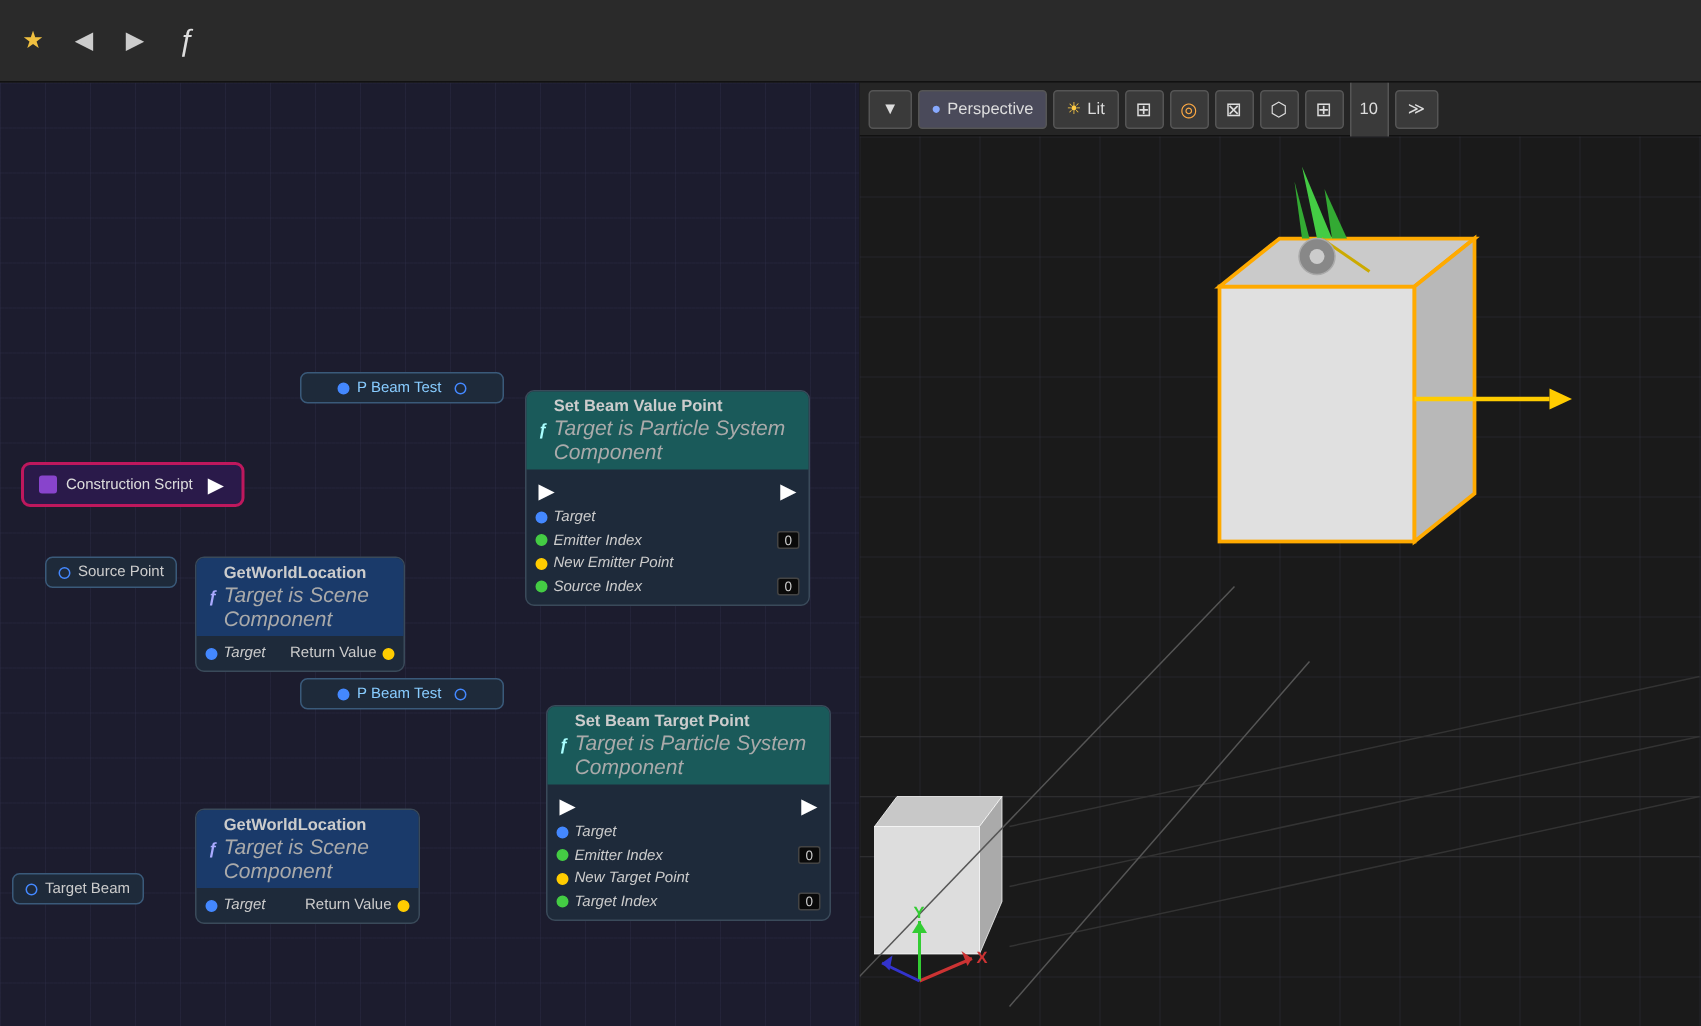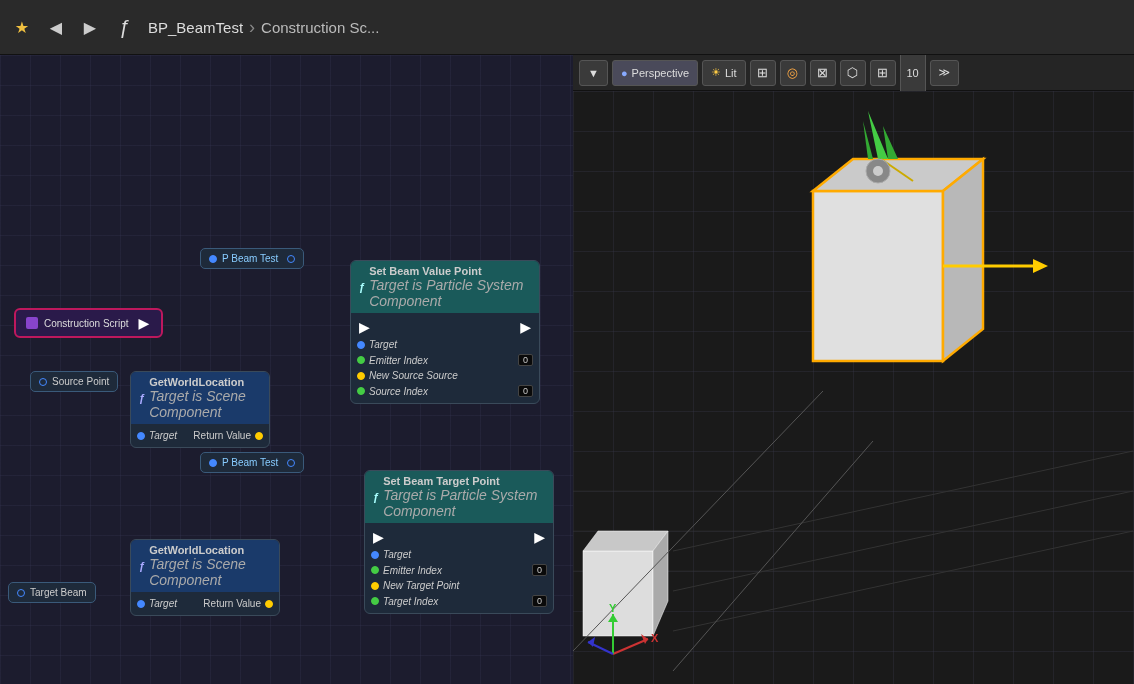--- a/index.html
+++ b/index.html
@@ -184,21 +184,21 @@
       border-radius: 2px;
       display: inline-block;
     }
 
     
     .p-beam-node {
       position: absolute;
       background: #1e2a3a;
       border: 1px solid #3a5a7a;
       border-radius: 5px;
-      padding: 4px 8px;
+      padding: 4px 24px;
       font-size: 10px;
       color: #88ccff;
       display: flex;
       align-items: center;
       gap: 5px;
     }
 
     
     .point-label {
       position: absolute;
@@ -299,25 +299,20 @@
     }
   </style>
 </head>
 <body>
 
 <div class="top-toolbar">
   <button class="toolbar-icon-btn star-btn">★</button>
   <button class="toolbar-icon-btn">◀</button>
   <button class="toolbar-icon-btn">▶</button>
   <button class="toolbar-icon-btn" style="font-size:20px;font-style:italic;color:#ddd;">ƒ</button>
-  <div class="breadcrumb">
-    <span style="cursor:pointer;">BP_BeamTest</span>
-    <span class="breadcrumb-sep">›</span>
-    <span class="breadcrumb-current">Construction Sc...</span>
-  </div>
 </div>
 
 <div class="main-area">
 
   <div class="blueprint-panel">
 
     <svg class="wire-overlay">
 
       <path d="M 103 282 C 160 282, 200 240, 350 240" stroke="#fff" stroke-width="2" fill="none"></path>
 
@@ -372,21 +367,21 @@
         <div class="bp-pin-row">
           <div class="bp-pin-left">
             <span class="pin-dot green"></span>
             <span>Emitter Index</span>
           </div>
           <span class="pin-value-box">0</span>
         </div>
         <div class="bp-pin-row">
           <div class="bp-pin-left">
             <span class="pin-dot yellow"></span>
-            <span>New Source Source</span>
+            <span>New Emitter Point</span>
           </div>
         </div>
         <div class="bp-pin-row">
           <div class="bp-pin-left">
             <span class="pin-dot green"></span>
             <span>Source Index</span>
           </div>
           <span class="pin-value-box">0</span>
         </div>
       </div>

